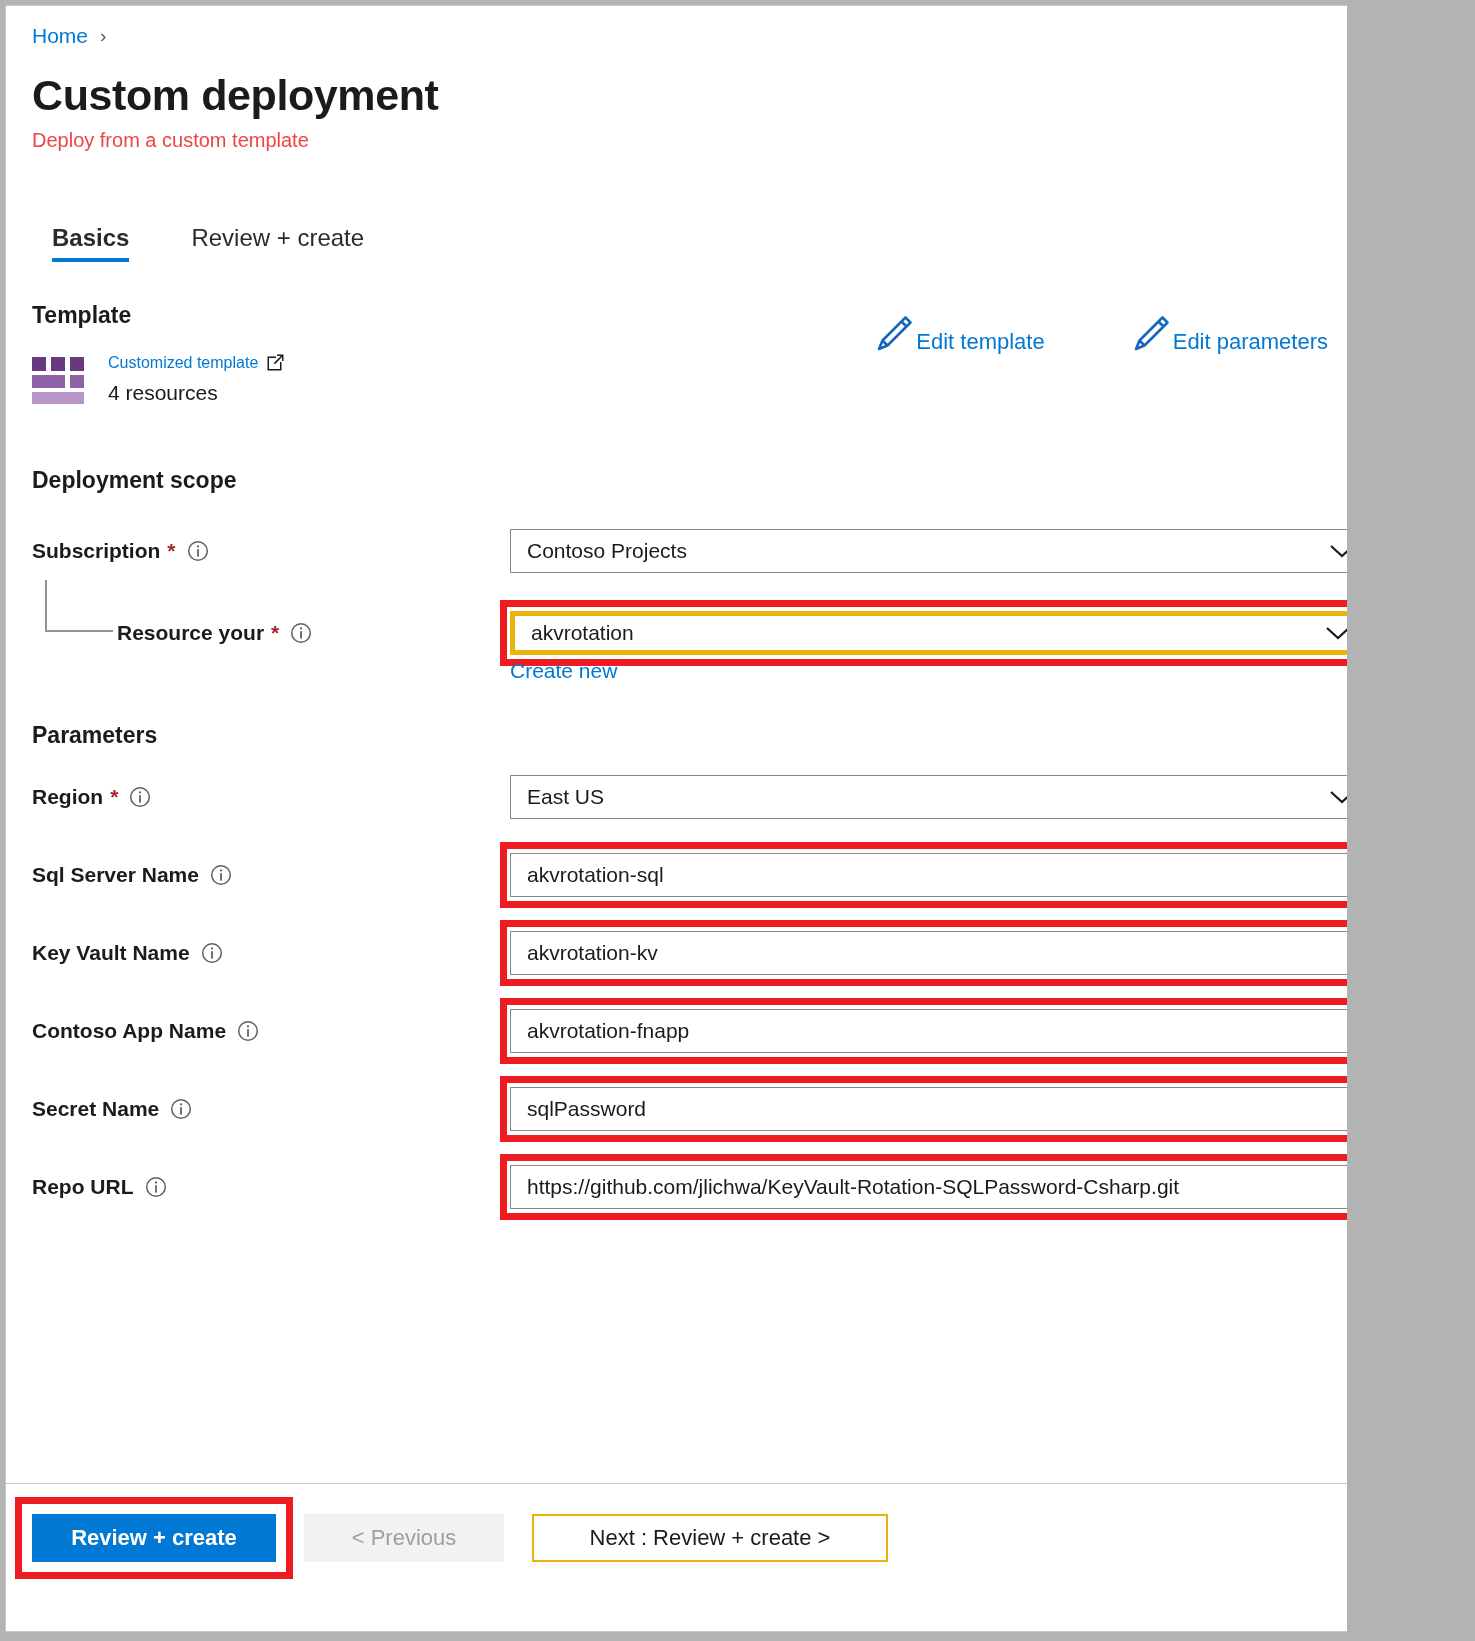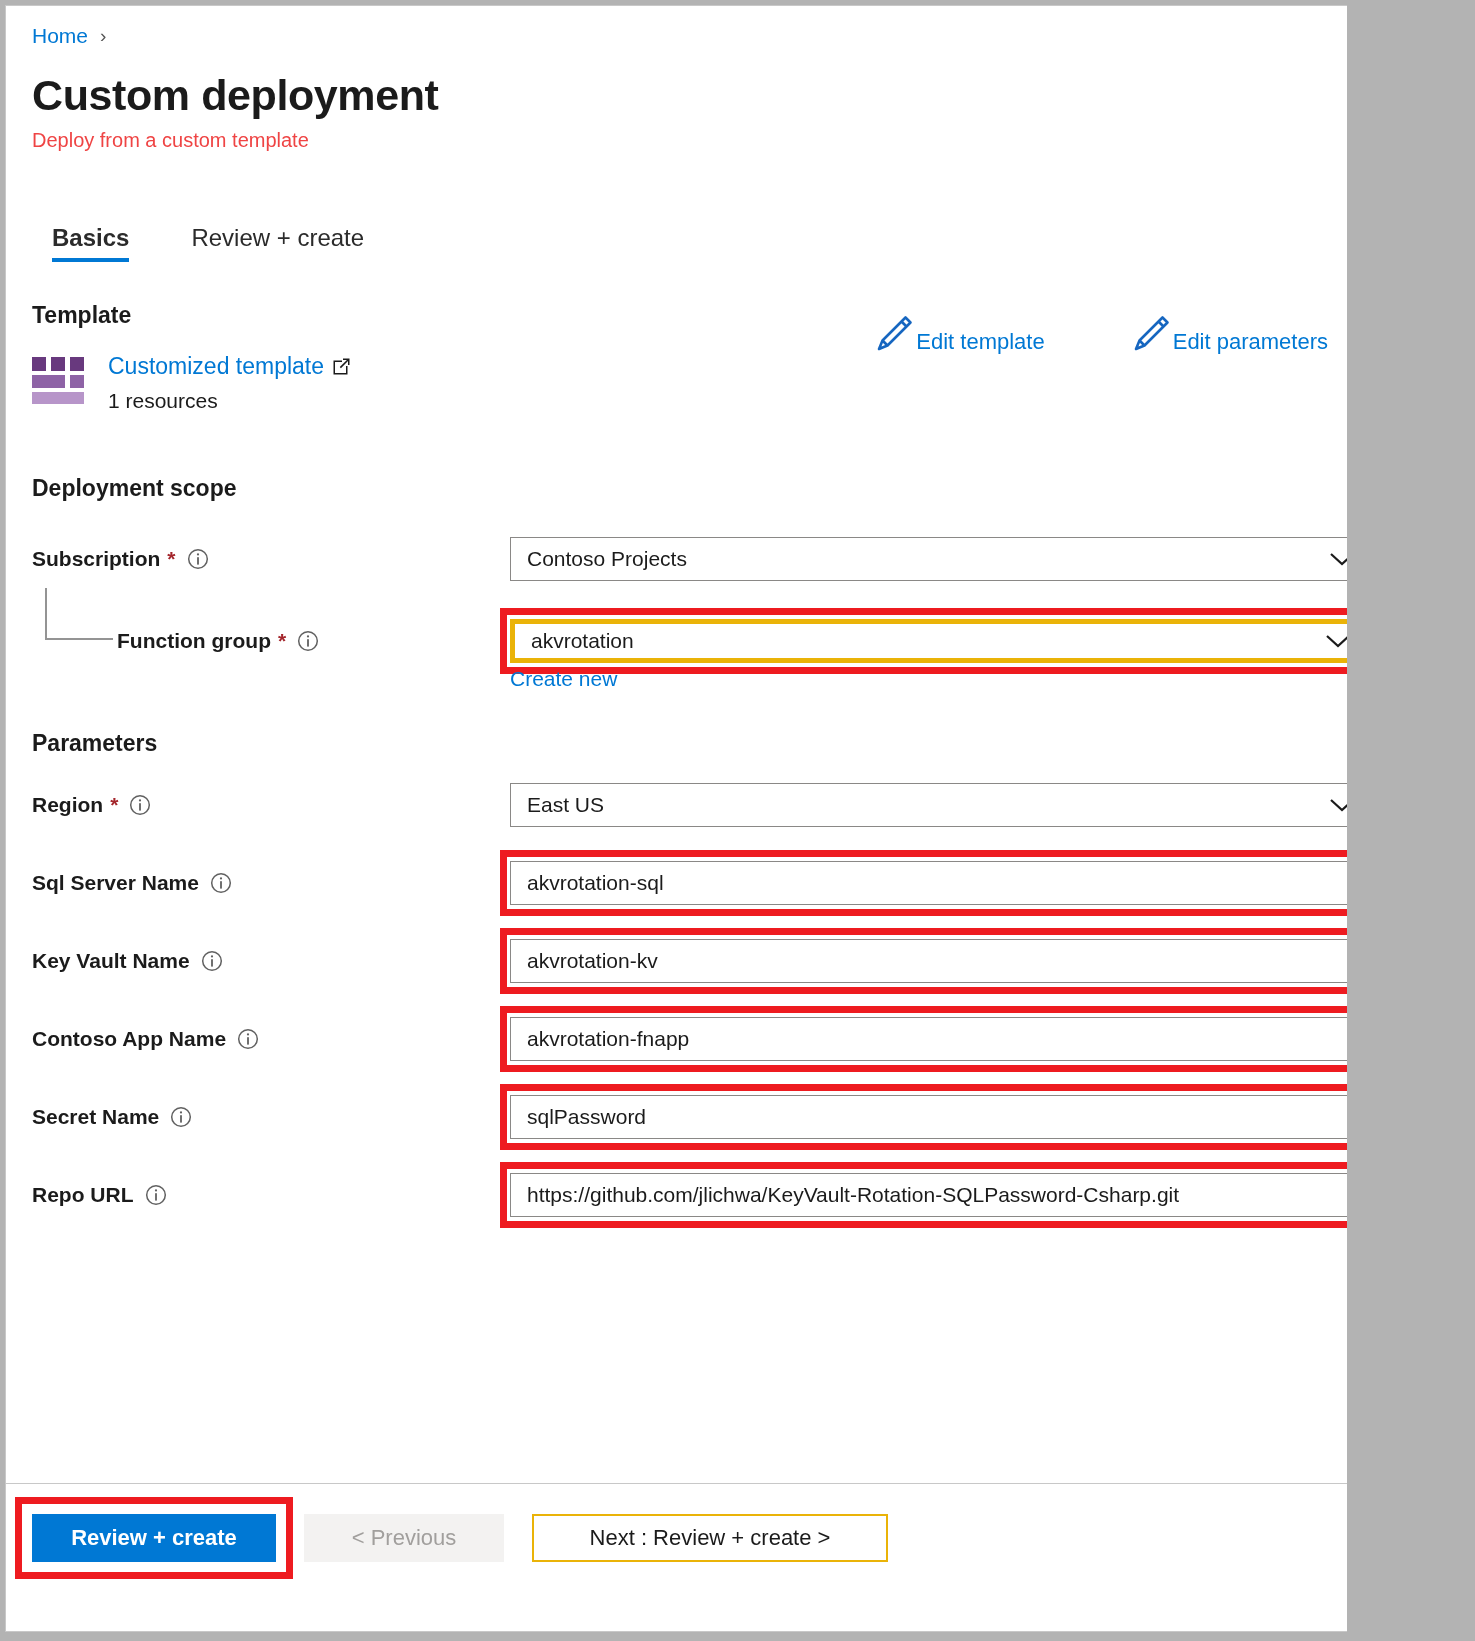--- a/index.html
+++ b/index.html
@@ -105,21 +105,21 @@
     align-items: flex-start;
     margin-top: 24px;
   }
   .tpl-icon {
     width: 54px; height: 48px;
     margin-right: 22px;
     margin-top: 4px;
     flex: none;
   }
   .tpl-link {
-    font-size: 23px;
+    font-size: 16px;
     color: #0078d4;
     cursor: pointer;
     display: flex;
     align-items: center;
   }
   .ext-icon { margin-left: 8px; display: inline-flex; }
   .tpl-sub {
     font-size: 21px;
     color: #1b1b1b;
     margin-top: 9px;
@@ -302,21 +302,21 @@
           <div>
             <div class="tpl-link">
               <span>Customized template</span>
               <span class="ext-icon">
                 <svg width="19" height="19" viewBox="0 0 19 19" xmlns="http://www.w3.org/2000/svg">
                   <path d="M1.5 3.5 H10 V5 H3 V16 H14 V9 H15.5 V17.5 H1.5 Z" fill="#1b1b1b"></path>
                   <path d="M11 1.5 H17.5 V8 H16 V4.1 L8.9 11.2 L7.8 10.1 L14.9 3 H11 Z" fill="#1b1b1b"></path>
                 </svg>
               </span>
             </div>
-            <div class="tpl-sub">1 resources</div>
+            <div class="tpl-sub">4 resources</div>
           </div>
         </div>
 
         <div class="edit-actions">
           <div class="edit-action">
             <span>
               <svg width="44" height="44" viewBox="0 0 44 44" xmlns="http://www.w3.org/2000/svg">
                 <path d="M33.5 5.5 L38.5 10.5 L15.5 33.5 L7 37 L10.5 28.5 Z" fill="none" stroke="#1666c0" stroke-width="2.6" stroke-linejoin="round"></path>
                 <path d="M29.5 9.5 L34.5 14.5" stroke="#1666c0" stroke-width="2.6"></path>
                 <path d="M10.5 28.5 L15.5 33.5" stroke="#1666c0" stroke-width="2.6"></path>
@@ -361,21 +361,21 @@
                 <path d="M2 3 L13 13 L24 3" fill="none" stroke="#1b1b1b" stroke-width="2.2"></path>
               </svg>
             </span>
           </div>
         </div>
       </div>
 
       <div class="form-row" style="margin-top:36px;">
         <div class="label-cell indented">
           <span class="tree-line"></span>
-          <span>Function group</span>
+          <span>Resource your</span>
           <span class="req">*</span>
           <span class="info-ico">
             <svg width="22" height="22" viewBox="0 0 22 22" xmlns="http://www.w3.org/2000/svg">
               <circle cx="11" cy="11" r="9.3" fill="none" stroke="#616161" stroke-width="1.5"></circle>
               <circle cx="11" cy="6.4" r="1.1" fill="#616161"></circle>
               <rect x="10.1" y="9.2" width="1.8" height="7.4" fill="#616161"></rect>
             </svg>
           </span>
         </div>
         <div class="field-cell">

